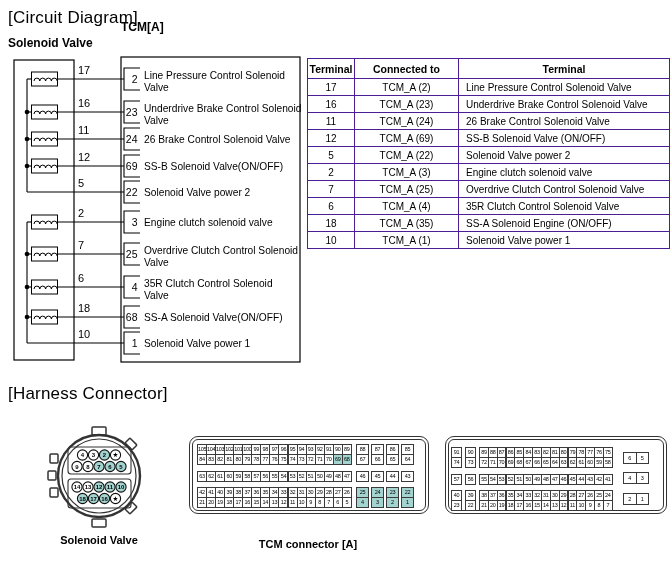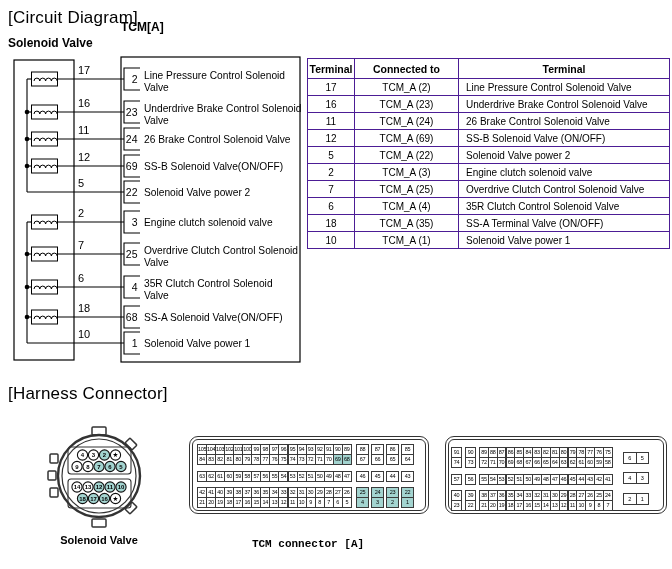--- a/index.html
+++ b/index.html
@@ -172,21 +172,21 @@
           <td class="fn">Overdrive Clutch Control Solenoid Valve</td>
         </tr>
         <tr>
           <td>6</td>
           <td>TCM_A (4)</td>
           <td class="fn">35R Clutch Control Solenoid Valve</td>
         </tr>
         <tr>
           <td>18</td>
           <td>TCM_A (35)</td>
-          <td class="fn">SS-A Terminal Valve (ON/OFF)</td>
+          <td class="fn">SS-A Solenoid Engine (ON/OFF)</td>
         </tr>
         <tr>
           <td>10</td>
           <td>TCM_A (1)</td>
           <td class="fn">Solenoid Valve power 1</td>
         </tr>
       </tbody>
   </table>
 
   <svg id="sv-connector-svg" class="abs" style="left:47px;top:425px;overflow:visible;" width="104" height="104">
@@ -343,21 +343,21 @@
       <div class="cell" style="left: 115.6px; top: 60px; width: 10px; height: 11px; line-height: 9px;">9</div>
       <div class="cell" style="left: 124.65px; top: 60px; width: 10px; height: 11px; line-height: 9px;">8</div>
       <div class="cell" style="left: 133.7px; top: 60px; width: 10px; height: 11px; line-height: 9px;">7</div>
       <div class="cell" style="left: 142.75px; top: 60px; width: 10px; height: 11px; line-height: 9px;">6</div>
       <div class="cell" style="left: 151.8px; top: 60px; width: 10px; height: 11px; line-height: 9px;">5</div>
       <div class="cell" style="left: 166px; top: 60px; width: 13px; height: 11px; line-height: 9px; background: rgb(163, 212, 208);">4</div>
       <div class="cell" style="left: 181px; top: 60px; width: 13px; height: 11px; line-height: 9px; background: rgb(163, 212, 208);">3</div>
       <div class="cell" style="left: 196px; top: 60px; width: 13px; height: 11px; line-height: 9px; background: rgb(163, 212, 208);">2</div>
       <div class="cell" style="left: 211px; top: 60px; width: 13px; height: 11px; line-height: 9px; background: rgb(163, 212, 208);">1</div>
     </div>
-  <div class="abs conn-label" style="left:189px;top:538px;width:238px;font-family:Liberation Mono, monospace;">TCM connector [A]</div>
+  <div class="abs conn-label" style="left:189px;top:538px;width:238px;">TCM connector [A]</div>
 
   <div class="conn-box" id="tcm-b-box" style="left:445px;top:436px;width:220px;height:76px;">
     <div class="conn-inner"></div>
   <div class="cell" style="left: 33px; top: 10px; width: 9.8px; height: 11px; line-height: 9px;">89</div>
       <div class="cell" style="left: 41.85px; top: 10px; width: 9.8px; height: 11px; line-height: 9px;">88</div>
       <div class="cell" style="left: 50.7px; top: 10px; width: 9.8px; height: 11px; line-height: 9px;">87</div>
       <div class="cell" style="left: 59.55px; top: 10px; width: 9.8px; height: 11px; line-height: 9px;">86</div>
       <div class="cell" style="left: 68.4px; top: 10px; width: 9.8px; height: 11px; line-height: 9px;">85</div>
       <div class="cell" style="left: 77.25px; top: 10px; width: 9.8px; height: 11px; line-height: 9px;">84</div>
       <div class="cell" style="left: 86.1px; top: 10px; width: 9.8px; height: 11px; line-height: 9px;">83</div>

